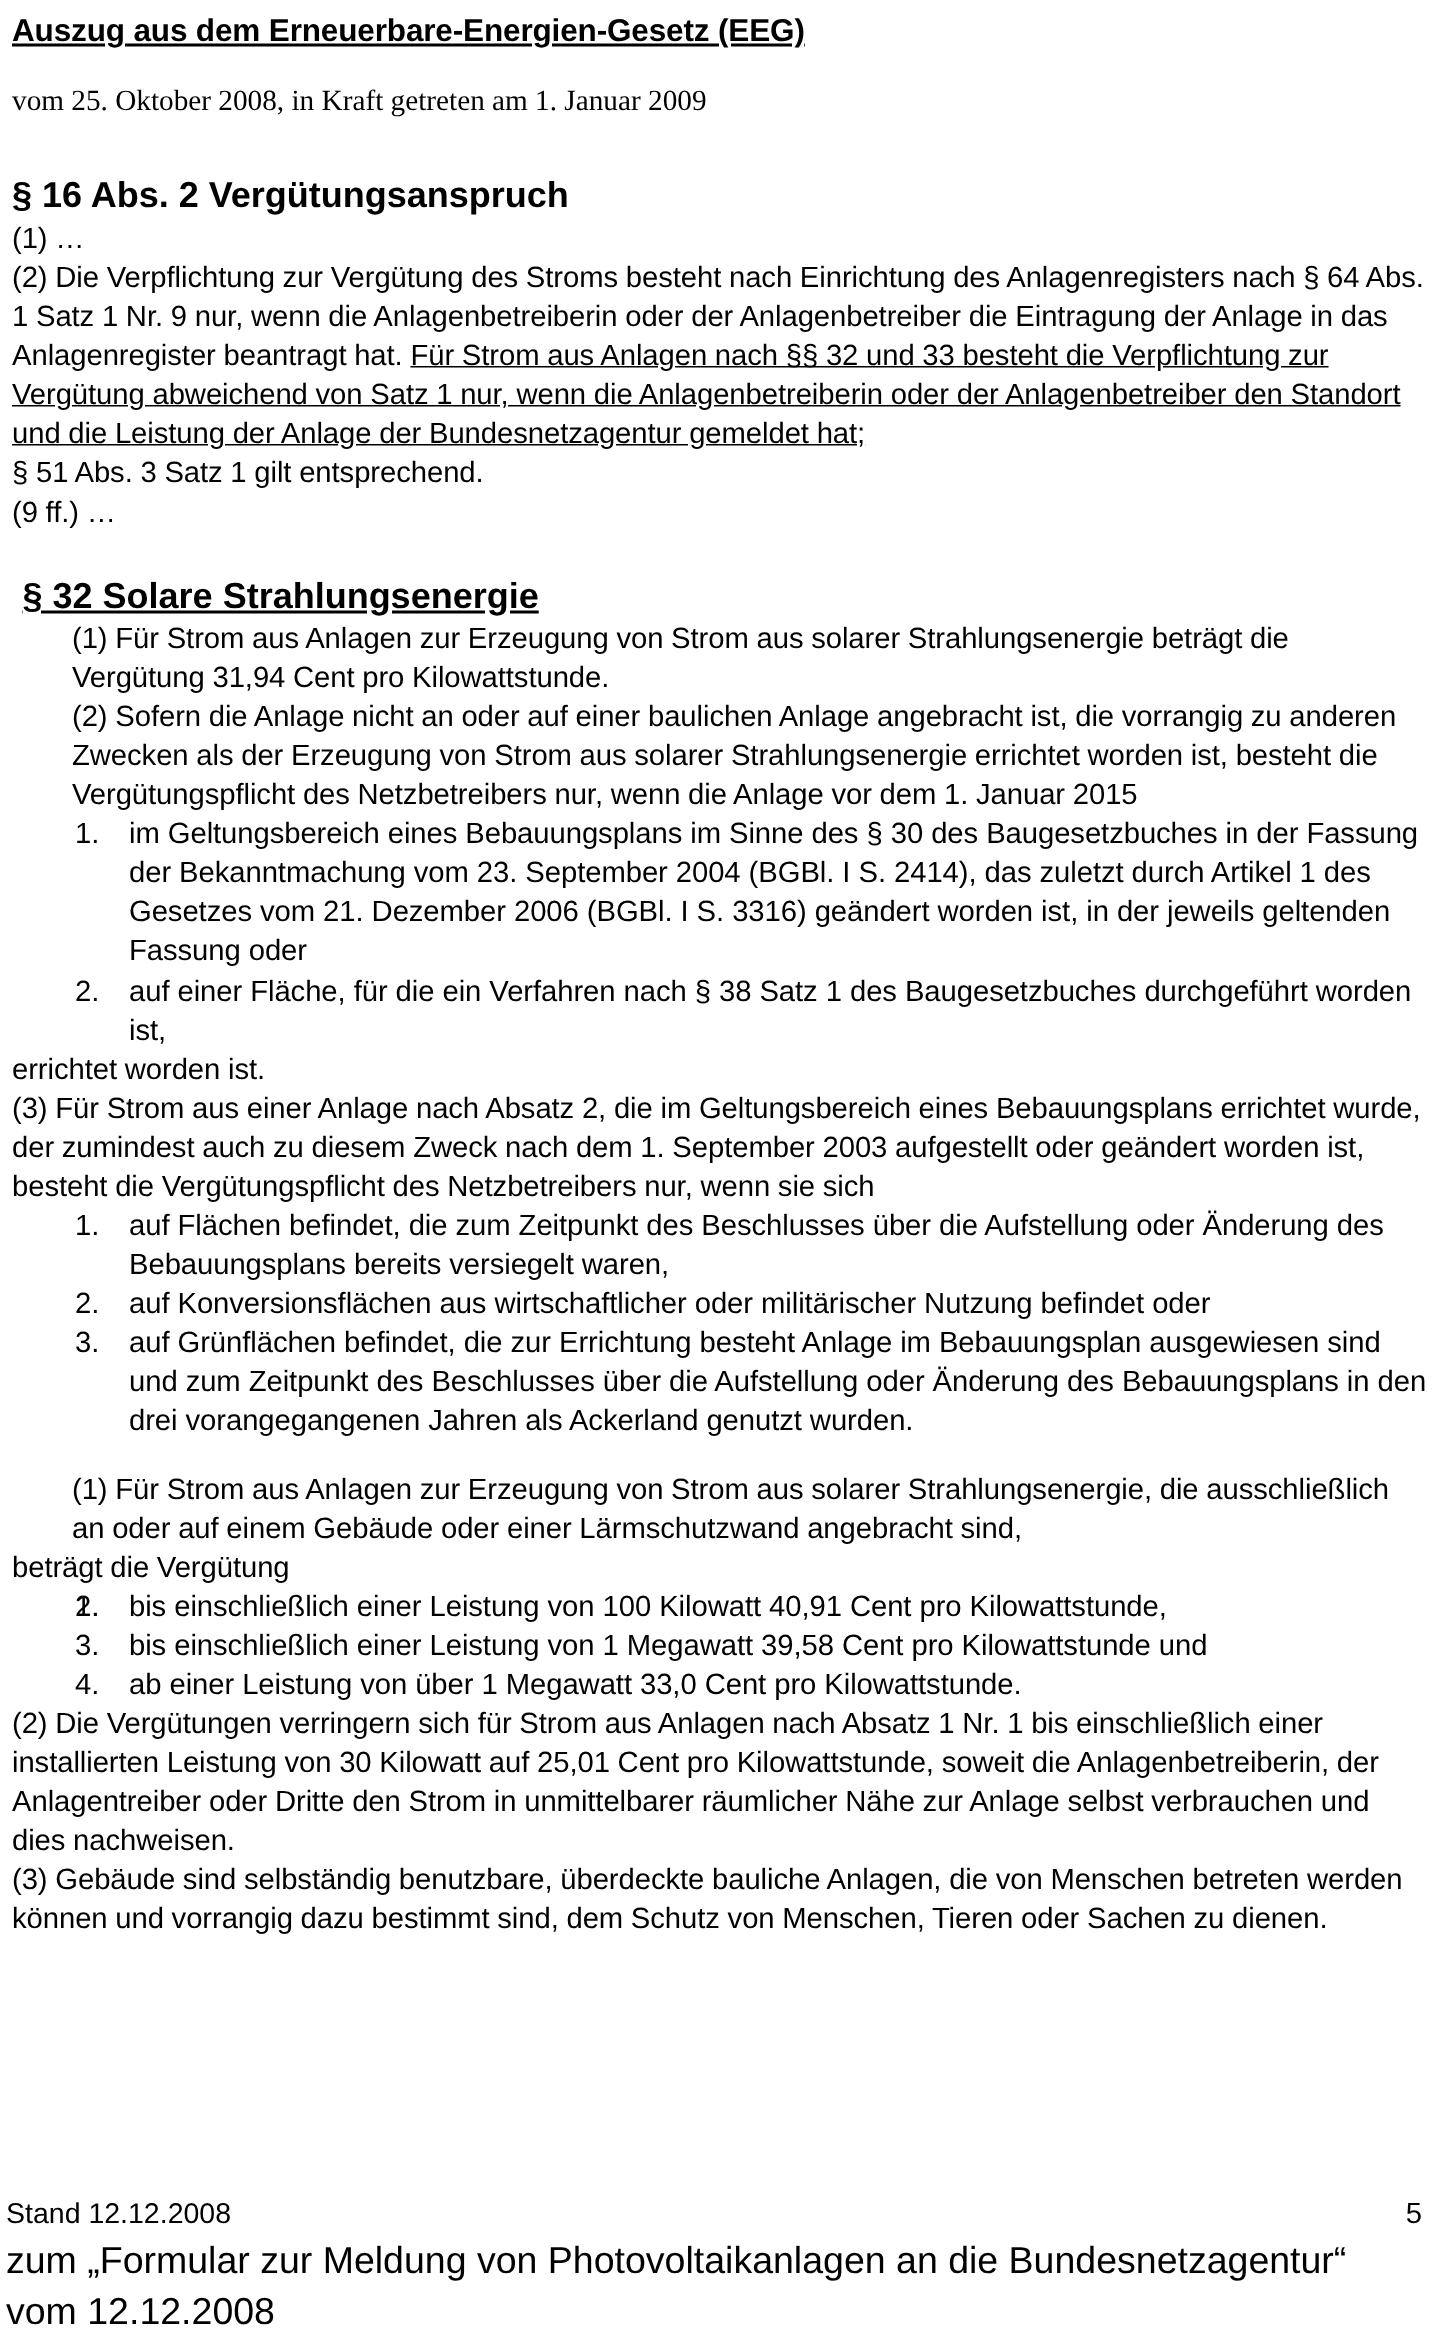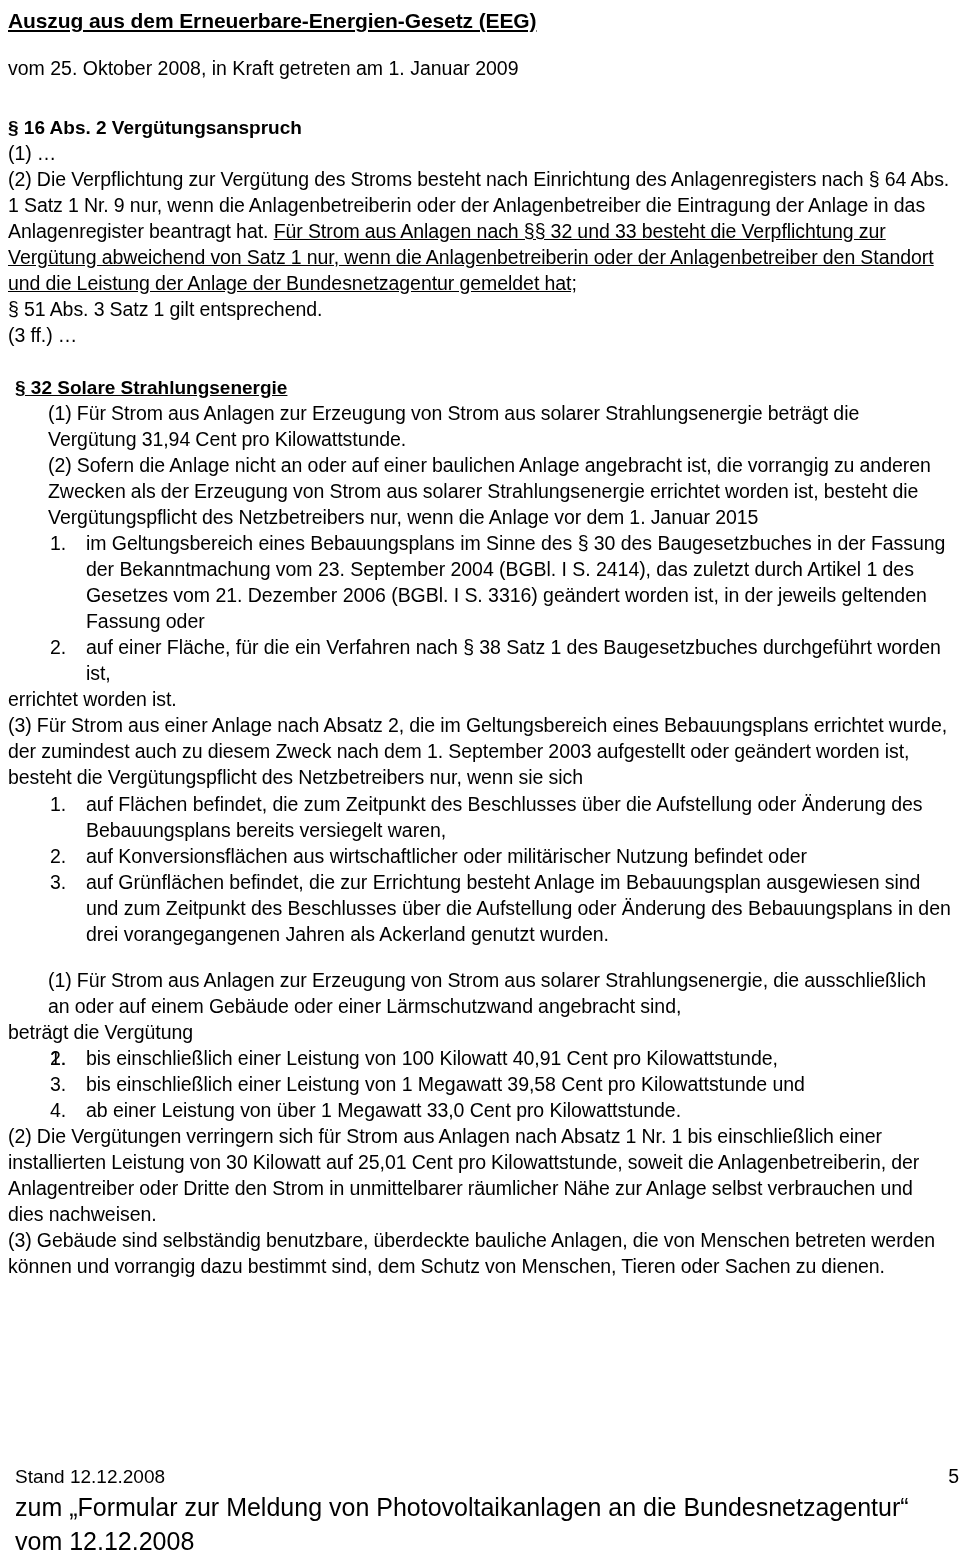--- a/index.html
+++ b/index.html
@@ -31,23 +31,24 @@
     text-decoration: underline;
     letter-spacing: -0.1px;
     line-height: 1.25;
     margin: 0 0 0 0;
   }
   .doc-subtitle {
     font-size: 19.5px;
     font-weight: normal;
     line-height: 1.25;
     margin: 22px 0 0 0;
+    font-family: Liberation Serif, serif;
   }
   .sect-heading {
-    font-size: 19px;
+    font-size: 24px;
     font-weight: bold;
     line-height: 1.32;
     margin: 0;
     padding: 0;
   }
   .sect-heading.indent {
     padding-left: 7px;
     text-decoration: underline;
   }
   .para {
@@ -83,21 +84,21 @@
   }
   ol.numlist > li > .marker {
     position: absolute;
     left: 42px;
     top: 0;
     width: 30px;
     text-align: left;
   }
   .footer {
     position: absolute;
-    left: 15px;
+    left: 4px;
     bottom: 10px;
     width: 944px;
     font-size: 19px;
     line-height: 1.36;
   }
   .footer-row {
     display: flex;
     justify-content: space-between;
     align-items: baseline;
   }
@@ -118,21 +119,21 @@
     <div class="doc-title">Auszug aus dem Erneuerbare-Energien-Gesetz (EEG)</div>
 
     <div class="doc-subtitle">vom 25. Oktober 2008, in Kraft getreten am 1. Januar 2009</div>
 
     <div class="gap-lg"></div>
 
     <div class="sect-heading">§ 16 Abs. 2 Vergütungsanspruch</div>
     <div class="para">(1) …</div>
     <div class="para"><span>(2) Die Verpflichtung zur Vergütung des Stroms besteht nach Einrichtung des Anlagenregisters nach § 64 Abs. 1 Satz 1 Nr. 9 nur, wenn die Anlagenbetreiberin oder der Anlagenbetreiber die Eintragung der Anlage in das Anlagenregister beantragt hat. </span><u class="uline">Für Strom aus Anlagen nach §§ 32 und 33 besteht die Verpflichtung zur Vergütung abweichend von Satz 1 nur, wenn die Anlagenbetreiberin oder der Anlagenbetreiber den Standort und die Leistung der Anlage der Bundesnetzagentur gemeldet hat;</u></div>
     <div class="para">§ 51 Abs. 3 Satz 1 gilt entsprechend.</div>
-    <div class="para">(3 ff.) …</div>
+    <div class="para">(9 ff.) …</div>
 
     <div class="gap-md"></div>
 
     <div class="sect-heading indent">§ 32 Solare Strahlungsenergie</div>
     <div class="para indent">(1) Für Strom aus Anlagen zur Erzeugung von Strom aus solarer Strahlungsenergie beträgt die Vergütung 31,94 Cent pro Kilowattstunde.</div>
     <div class="para indent">(2) Sofern die Anlage nicht an oder auf einer baulichen Anlage angebracht ist, die vorrangig zu anderen Zwecken als der Erzeugung von Strom aus solarer Strahlungsenergie errichtet worden ist, besteht die Vergütungspflicht des Netzbetreibers nur, wenn die Anlage vor dem 1. Januar 2015</div>
     <ol class="numlist">
       <li>
         <span class="marker">1.</span>
         <span>im Geltungsbereich eines Bebauungsplans im Sinne des § 30 des Baugesetzbuches in der Fassung der Bekanntmachung vom 23. September 2004 (BGBl. I S. 2414), das zuletzt durch Artikel 1 des Gesetzes vom 21. Dezember 2006 (BGBl. I S. 3316) geändert worden ist, in der jeweils geltenden Fassung oder</span>

